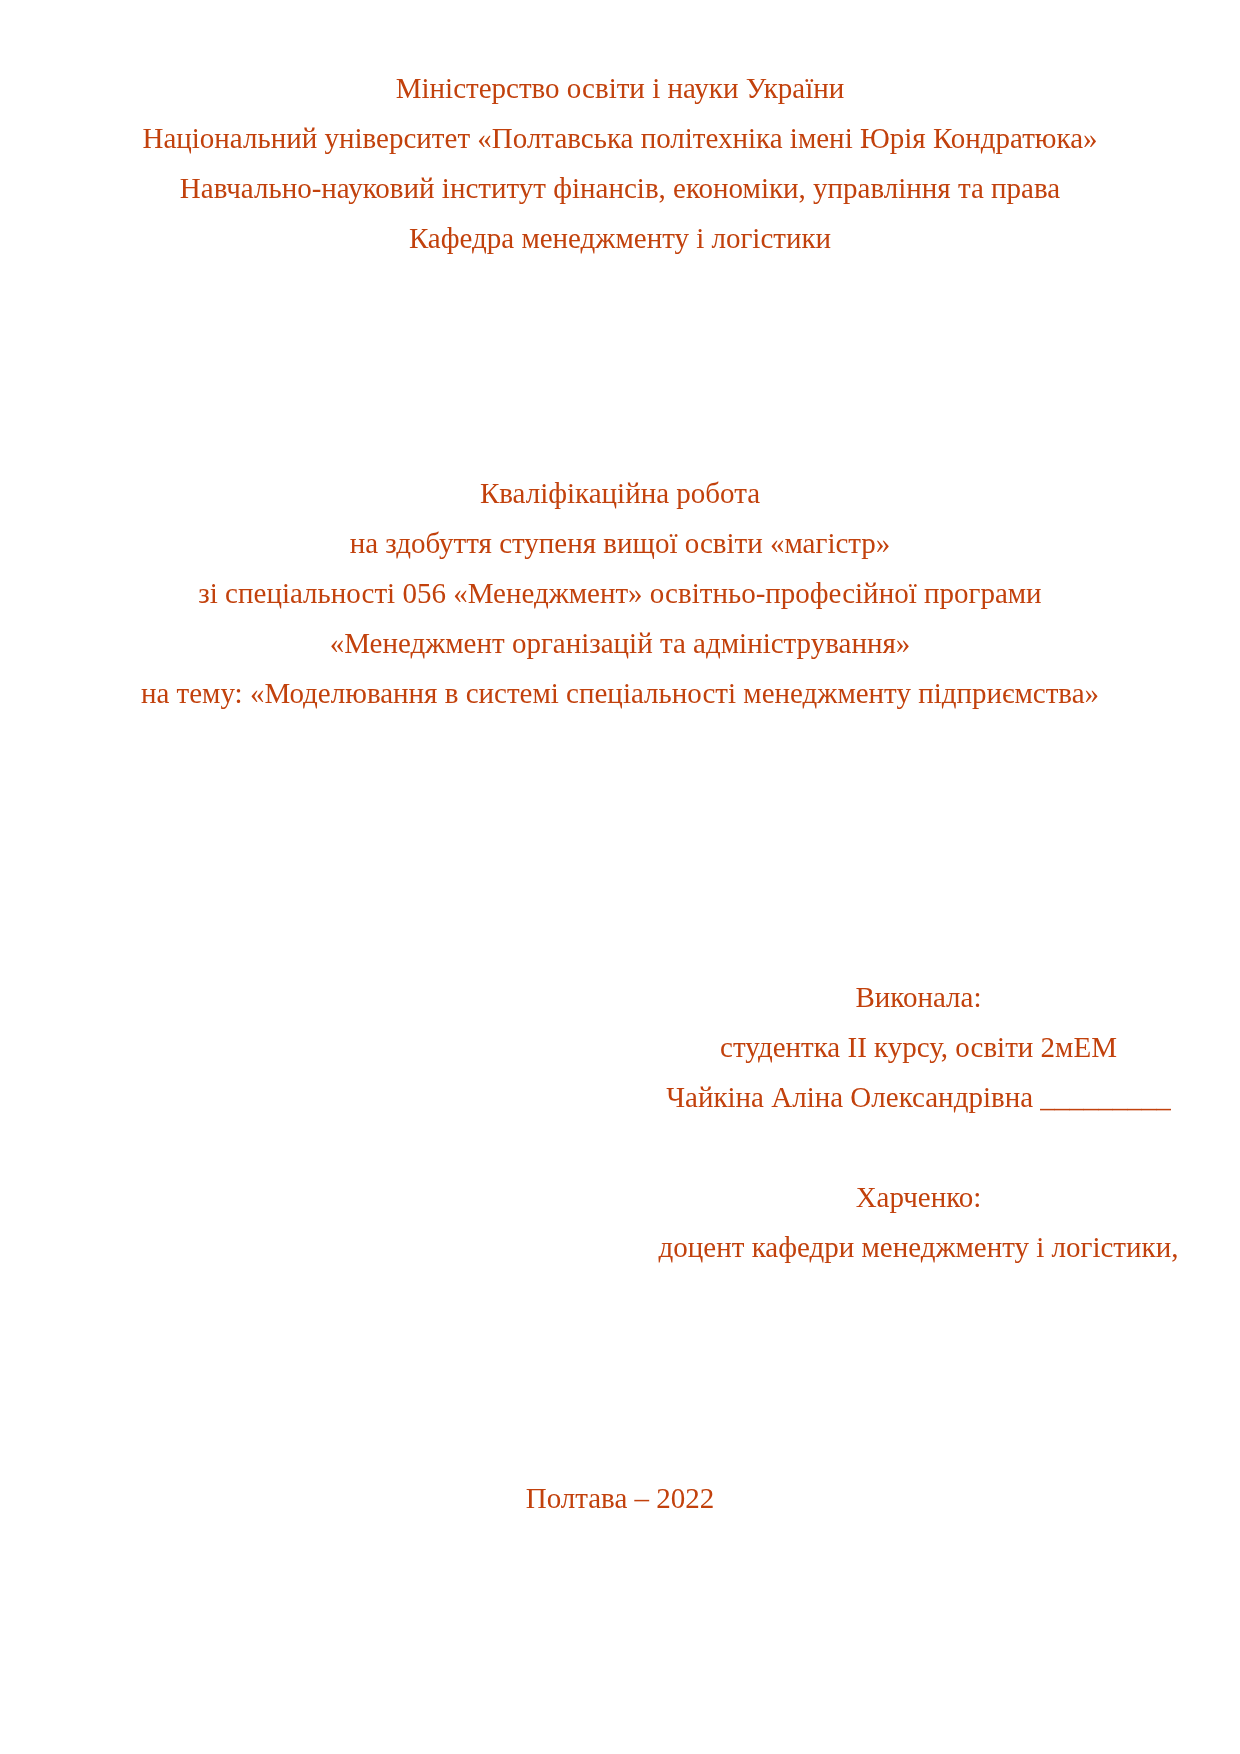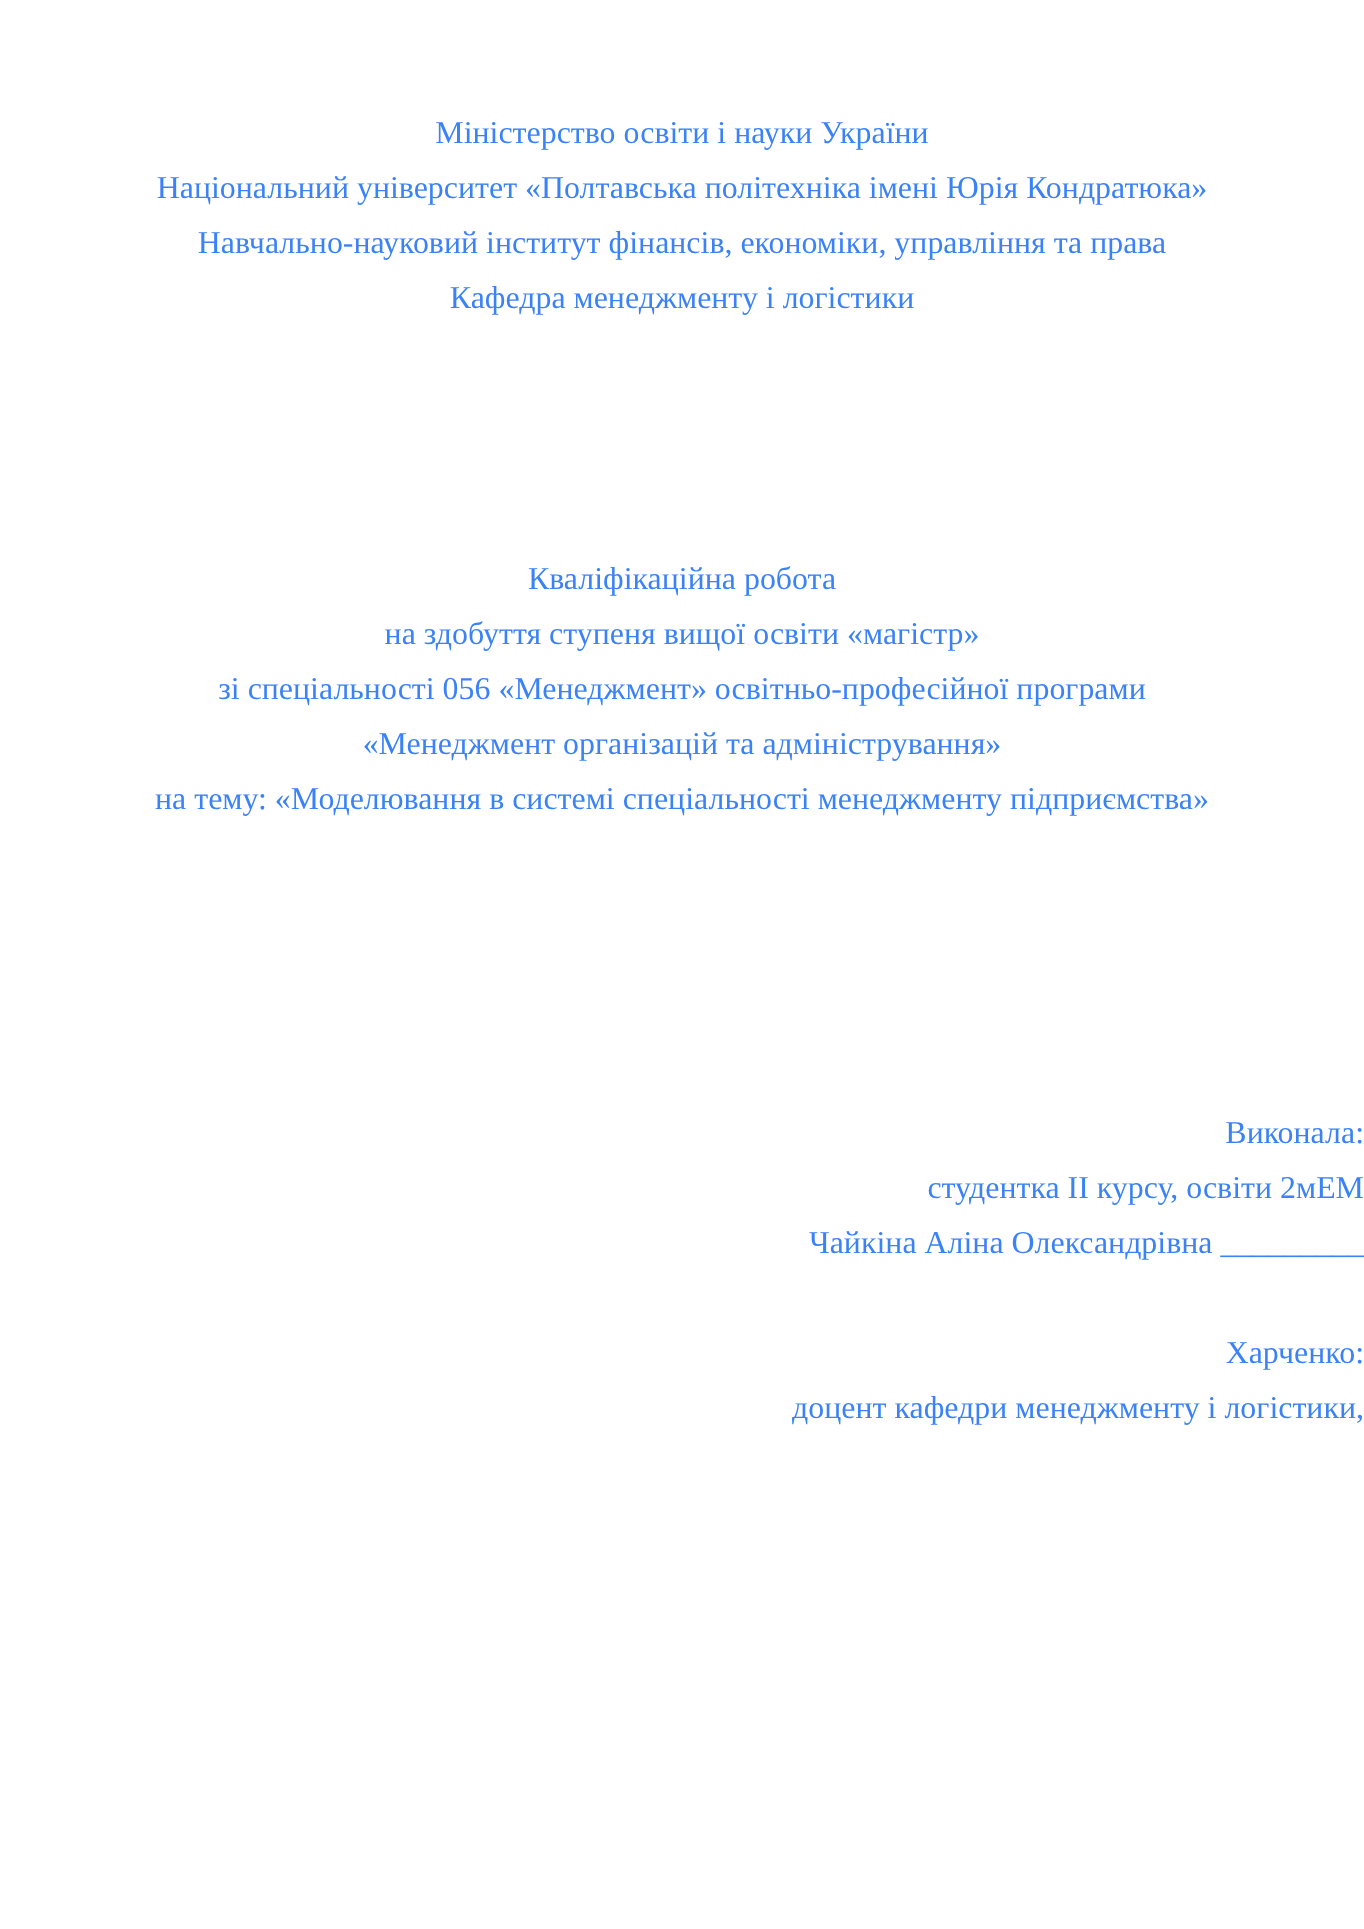--- a/index.html
+++ b/index.html
@@ -5,40 +5,40 @@
   html, body {
     margin: 0;
     padding: 0;
     background: #ffffff;
   }
   .page {
     position: relative;
     width: 1240px;
     height: 1754px;
     background: #ffffff;
-    color: #3b82f6;
+    color: #c2410c;
     font-family: "Liberation Serif", "DejaVu Serif", serif;
     font-size: 29px;
     line-height: 50px;
     box-sizing: border-box;
-    padding-top: 96px;
+    padding-top: 63px;
     overflow: hidden;
   }
   .center-block {
     text-align: center;
   }
   .line {
     white-space: nowrap;
   }
   .bold {
     font-weight: normal;
   }
   .left-block {
     margin-left: 597px;
-    text-align: right;
+    text-align: center;
   }
   .spacer-a { height: 205px; }
   .spacer-b { height: 254px; }
   .spacer-c { height: 201px; }
   .blank-line { height: 50px; }
 </style>
 </head>
 <body>
 
 <div class="page">
@@ -66,14 +66,17 @@
     <div class="line">Виконала:</div>
     <div class="line">студентка ІІ курсу, освіти 2мЕМ</div>
     <div class="line">Чайкіна Аліна Олександрівна _________</div>
     <div class="blank-line"></div>
     <div class="line">Харченко:</div>
     <div class="line">доцент кафедри менеджменту і логістики,</div>
   </div>
 
   <div class="spacer-c"></div>
 
+  <div class="center-block">
+    <div class="line">Полтава – 2022</div>
+  </div>
 
 </div>
 
 </body></html>

